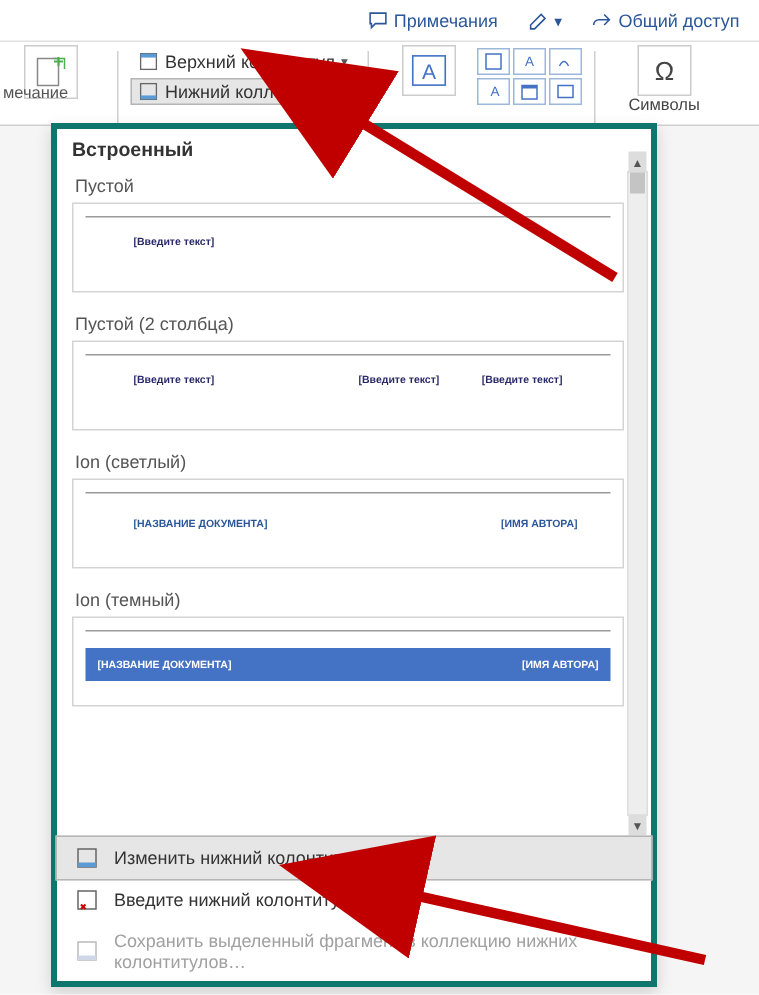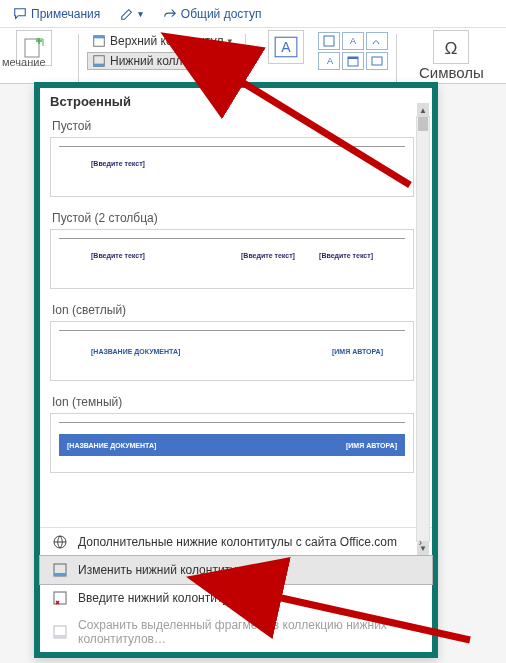--- a/index.html
+++ b/index.html
@@ -1,44 +1,44 @@
 <!DOCTYPE html>
 <html><head>
 <meta charset="utf-8">
 <style>
   * { box-sizing: border-box; font-family: "Segoe UI", Tahoma, sans-serif; }
   body { margin: 0; background: #f5f5f5; width: 506px; height: 663px; overflow: hidden; position: relative; }
 
   
-  .titlebar { display: flex; align-items: center; height: 28px; padding: 0 6px; gap: 6px; background: #fff; border-bottom: 1px solid #e0e0e0; }
+  .titlebar { display: flex; justify-content: flex-end; align-items: center; height: 28px; padding: 0 6px; gap: 6px; background: #fff; border-bottom: 1px solid #e0e0e0; }
   .title-btn { display: flex; align-items: center; gap: 4px; font-size: 12px; padding: 2px 6px; border: 1px solid transparent; border-radius: 3px; color: #2b579a; cursor: pointer; }
   .title-btn.primary { font-weight: 600; }
   .title-btn .chev { font-size: 9px; color: #2b579a; }
   .title-btn svg { width: 14px; height: 14px; }
 
   
   .ribbon { display: flex; align-items: flex-start; height: 56px; background: #fff; border-bottom: 1px solid #d0d0d0; padding: 2px 4px 0 4px; position: relative; }
   .tab-label-below { position: absolute; left: 2px; top: 56px; font-size: 11px; color: #555; }
   .rib-left { width: 60px; display:flex; flex-direction:column; align-items:center; margin-right:6px;}
   .rib-left .big-icon { width: 36px; height: 36px; border:1px solid #ccc; display:flex; align-items:center; justify-content:center; position:relative; }
   .rib-mid { display: flex; flex-direction: column; gap: 2px; margin-top:2px;}
   .hf-btn { display: flex; align-items: center; gap: 4px; font-size: 12px; color: #333; padding: 1px 4px; border:1px solid transparent; cursor:pointer;}
   .hf-btn.active { background: #e6e6e6; border:1px solid #b5b5b5;}
   .hf-btn .chev { font-size: 9px; color: #555; }
   .hf-btn svg { width:14px; height:14px; }
   .rib-grid { display: grid; grid-template-columns: 22px 22px 22px; grid-template-rows: 18px 18px 18px; gap: 2px; margin-left: 14px; margin-top:2px;}
   .rib-grid .cell { border:1px solid #9cb7d8; display:flex; align-items:center; justify-content:center;}
   .rib-grid .cell svg{width:12px;height:12px;}
   .rib-col { display:flex; flex-direction:column; align-items:center; margin-left:14px; }
-  .rib-col .lbl { font-size:15px; color:#444; }
+  .rib-col .lbl { font-size:11px; color:#444; }
   .rib-col .topic { width:36px; height:34px; border:1px solid #ccc; display:flex; align-items:center; justify-content:center;}
   .divider-v { width:1px; background:#d0d0d0; margin:4px 8px 0 8px; height:48px;}
 
   
-  .gallery { position: absolute; left: 34px; top: 82px; width: 404px; height: 576px; background: #fff; border: 6px solid #0f766e; box-shadow: 0 4px 10px rgba(0,0,0,0.15); display:flex; flex-direction:column;}
+  .gallery { position: absolute; left: 34px; top: 82px; width: 404px; height: 576px; background: #fff; border: 4px solid #0f766e; box-shadow: 0 4px 10px rgba(0,0,0,0.15); display:flex; flex-direction:column;}
   .gallery-head { font-weight: 700; font-size: 13px; padding: 6px 10px 4px 10px; color:#333;}
   .gallery-scroll { flex:1; overflow:hidden; padding:0 18px 4px 10px; position:relative;}
   .gallery-scrollbar { position:absolute; right:2px; top:28px; bottom:110px; width:14px; background:#eee; border:1px solid #ddd;}
   .gallery-scrollbar .thumb { position:absolute; left:1px; right:1px; top:0; height:14px; background:#c4c4c4;}
   .gallery-scrollbar .btn { position:absolute; left:0; right:0; height:14px; background:#ddd; display:flex; align-items:center; justify-content:center; font-size:8px; color:#555;}
   .gallery-scrollbar .btn.up{top:-14px;}
   .gallery-scrollbar .btn.dn{bottom:-14px;}
 
   .preset-title { font-size: 12px; color:#555; margin: 6px 0 4px 2px;}
   .preset-box { border:1px solid #d4d4d4; height: 60px; margin-bottom: 14px; position:relative; background:#fff;}
@@ -209,28 +209,20 @@
     </div>
   </div>
 
   <div class="gallery-scrollbar">
     <div class="btn up">▲</div>
     <div class="thumb"></div>
     <div class="btn dn">▼</div>
   </div>
 
   <div class="gallery-footer">
-    <div class="menu-item">
-      <svg viewBox="0 0 16 16">
-          <circle cx="8" cy="8" r="6" fill="none" stroke="#444"></circle>
-          <path d="M2 8h12M8 2c3 3 3 9 0 12M8 2c-3 3-3 9 0 12" fill="none" stroke="#444"></path>
-        </svg>
-      <span>Дополнительные нижние колонтитулы с сайта Office.com</span>
-      <span class="chev-r">›</span>
-    </div>
     <div class="menu-item highlight">
       <svg viewBox="0 0 16 16">
           <rect x="2" y="2" width="12" height="12" fill="none" stroke="#666"></rect>
           <rect x="2" y="11" width="12" height="3" fill="#5b9bd5"></rect>
         </svg>
       <span>Изменить нижний колонтитул</span>
     </div>
     <div class="menu-item">
       <svg viewBox="0 0 16 16">
           <rect x="2" y="2" width="12" height="12" fill="none" stroke="#666"></rect>

